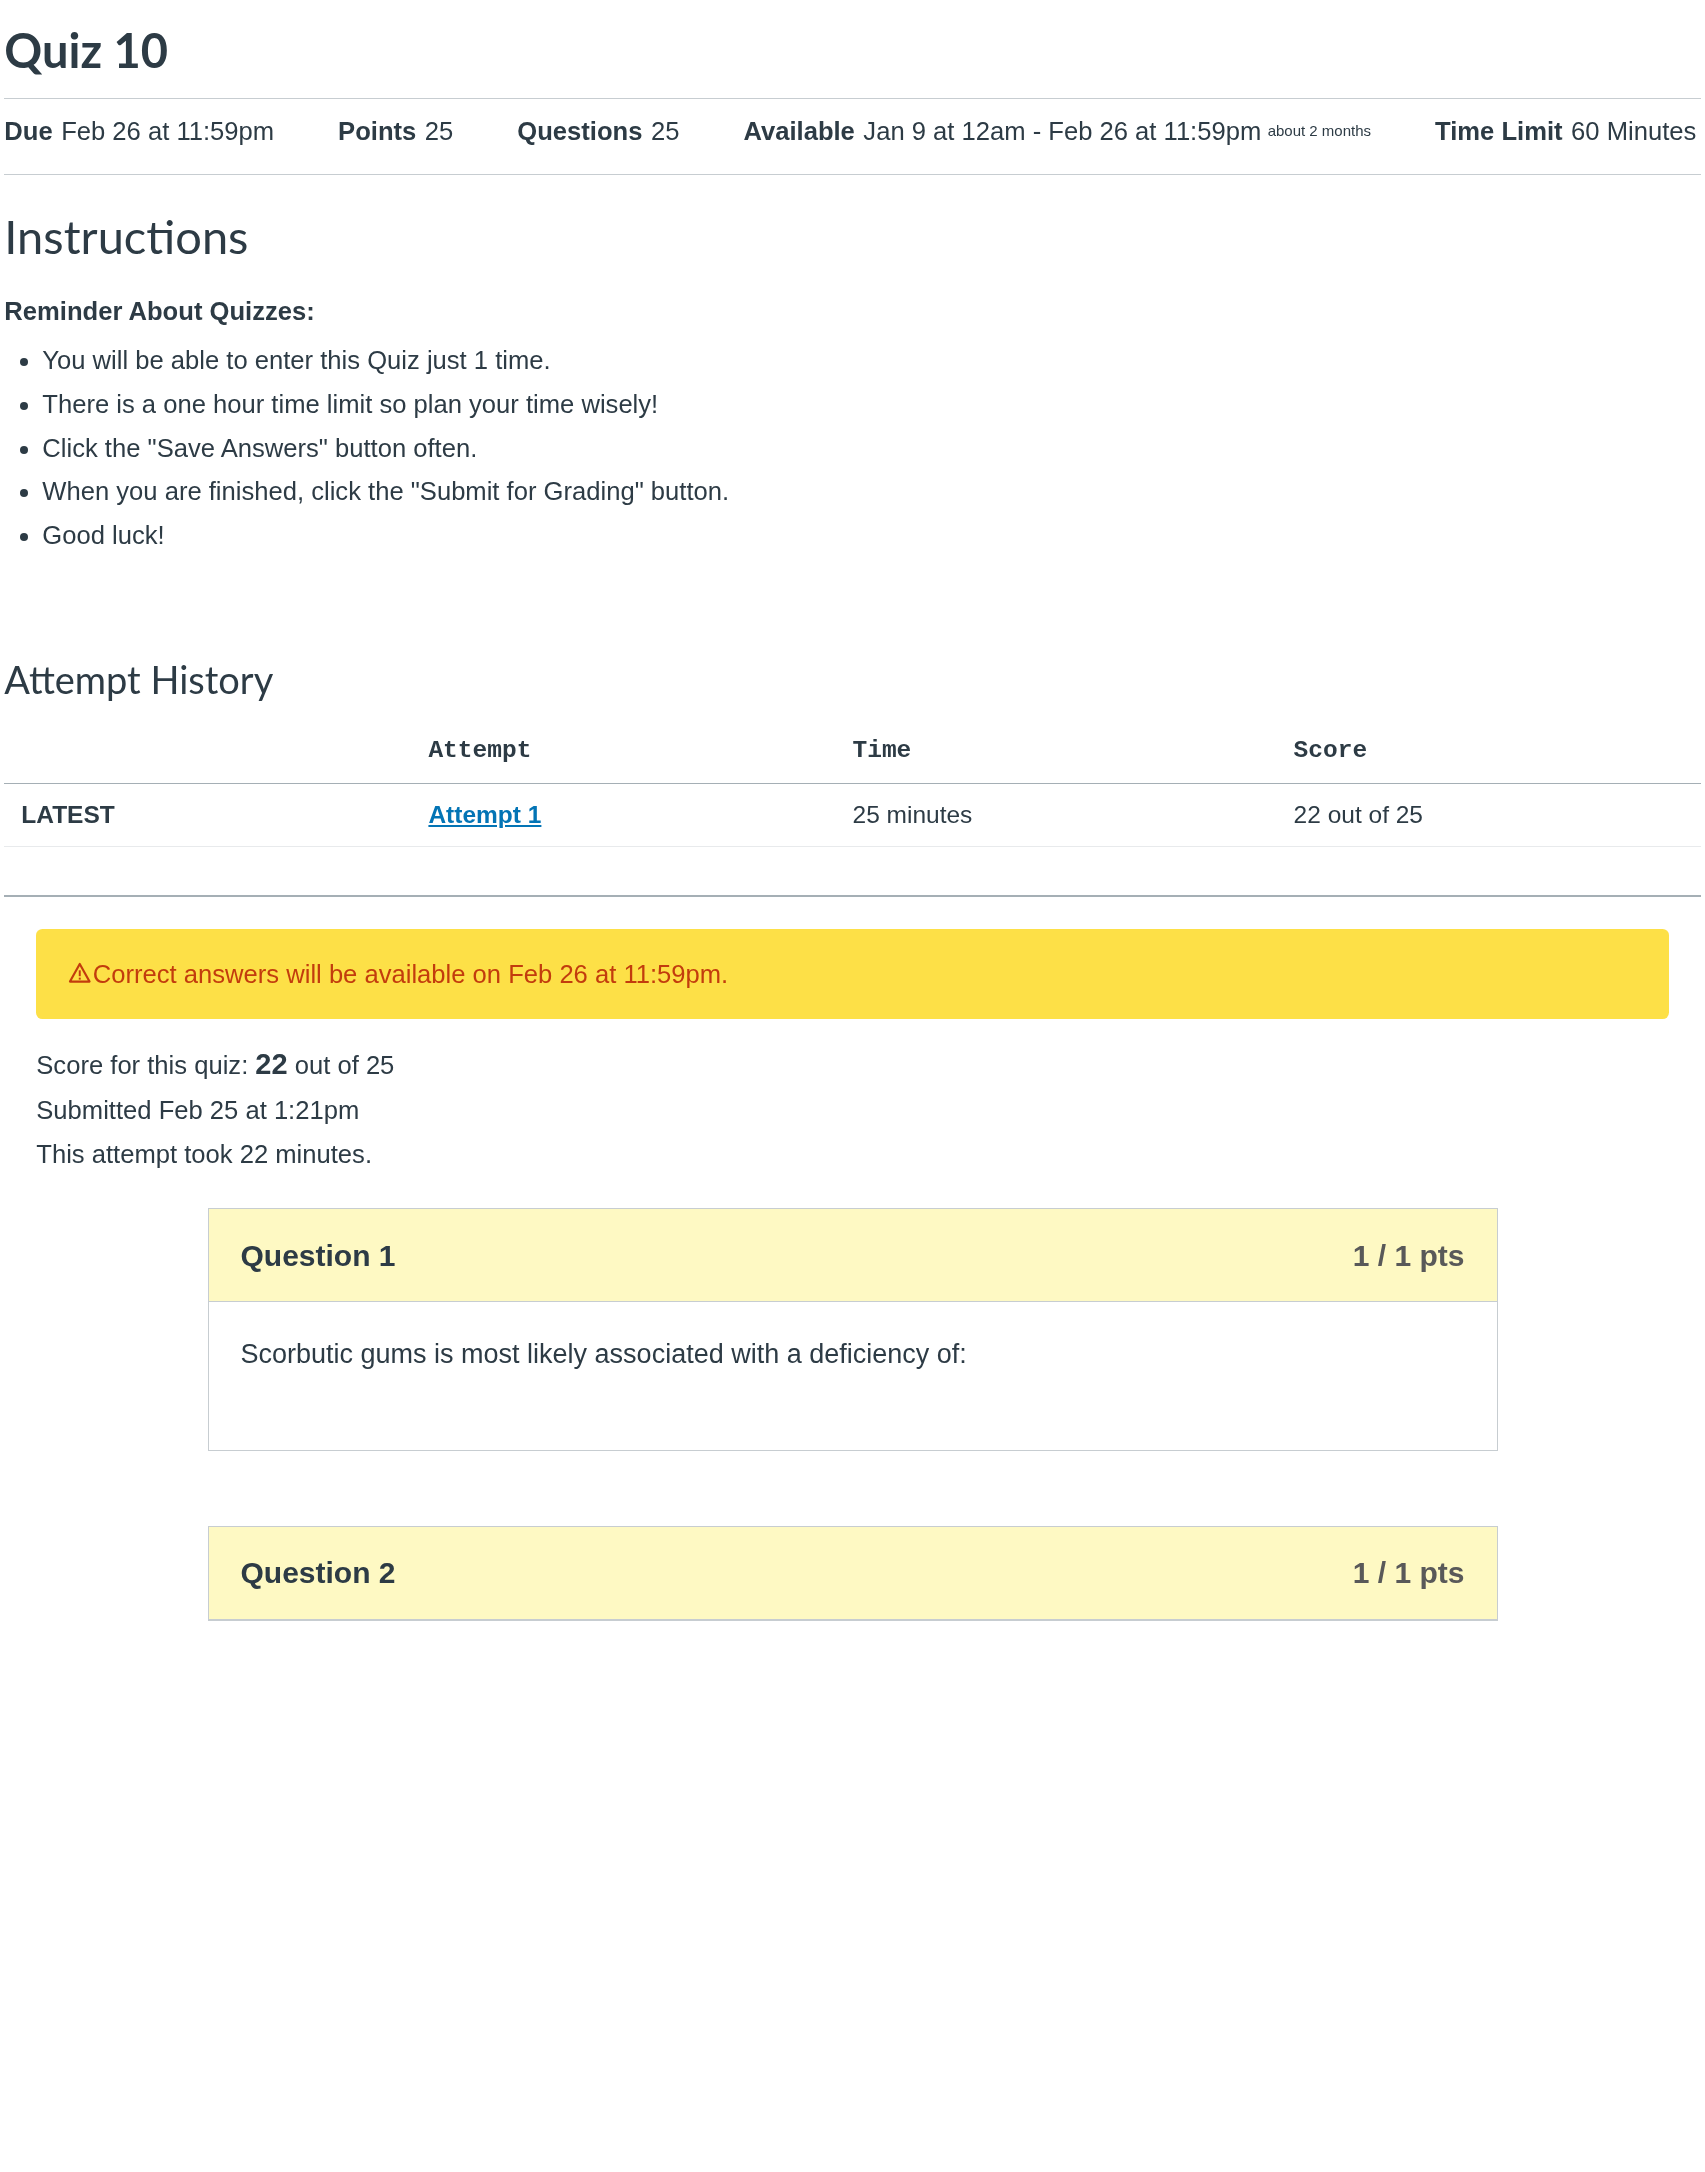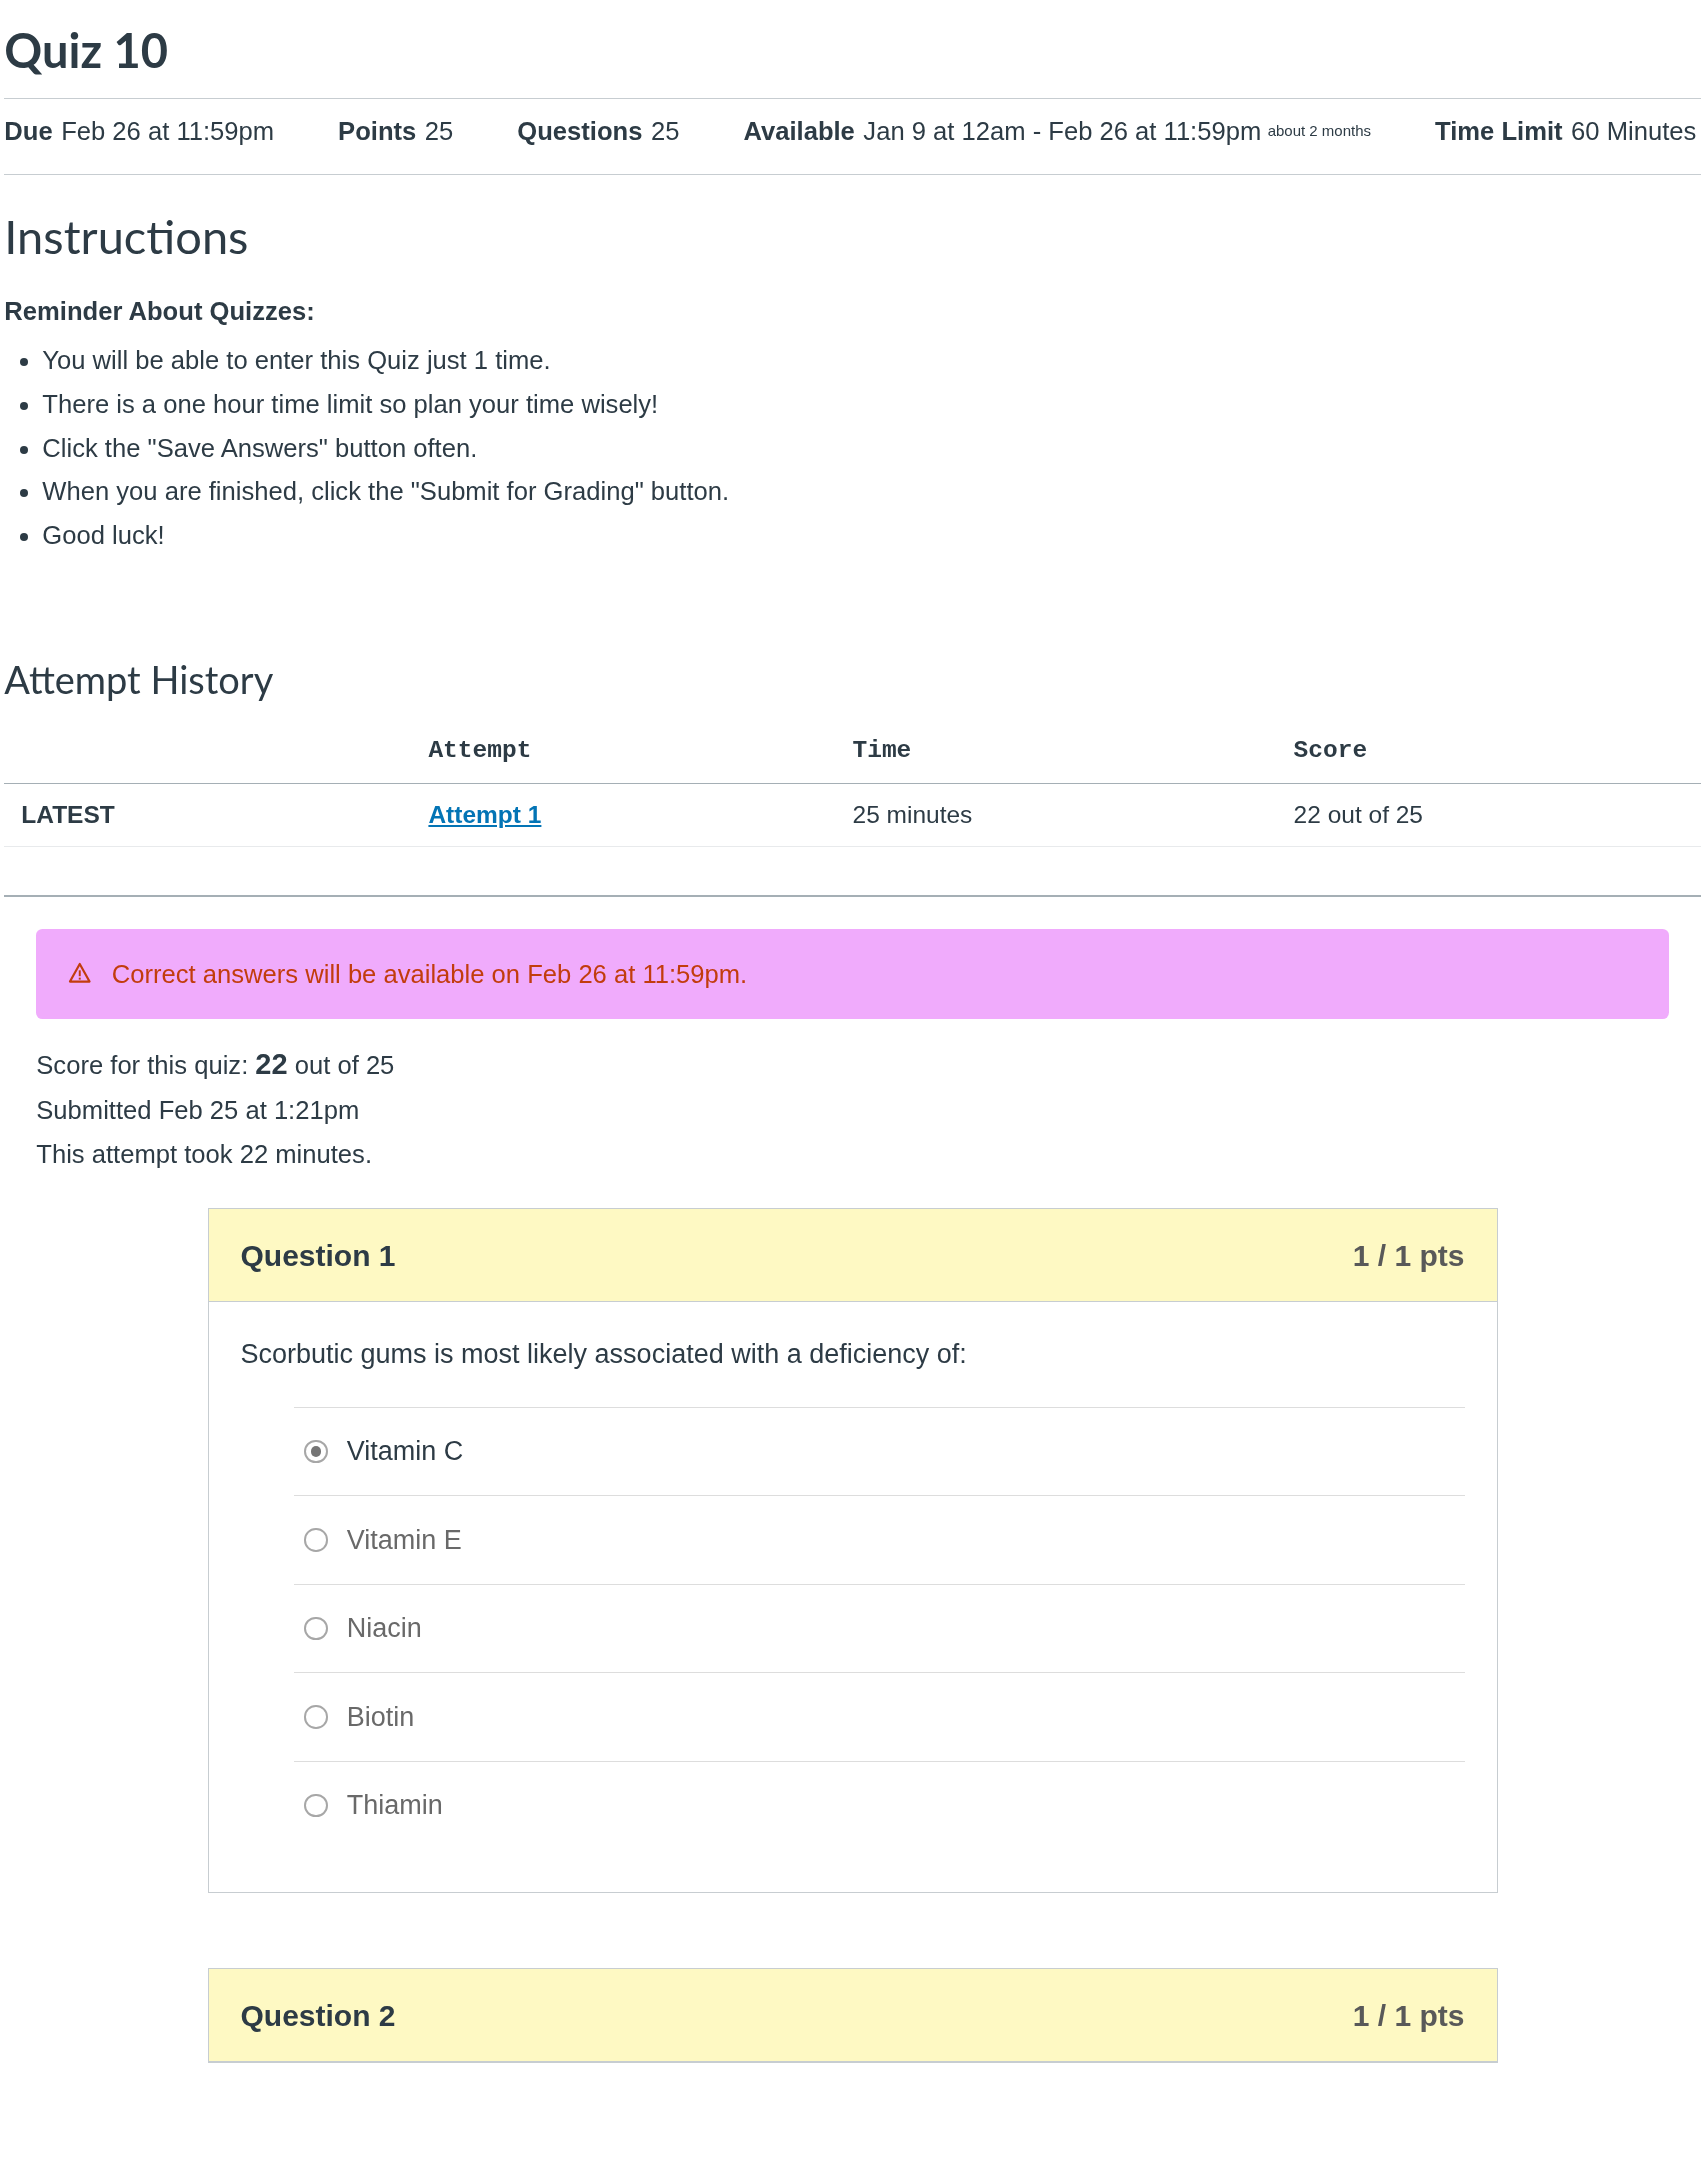--- a/index.html
+++ b/index.html
@@ -97,29 +97,29 @@
     color: #0374b5;
     text-decoration: underline;
     font-weight: 700;
   }
   hr.heavy {
     border: none;
     border-top: 2.1px solid #a5afb5;
     margin: 48px 0 32px 0;
   }
   .alert {
-    background: #f0abfc;
+    background: #fde047;
     border-radius: 6.4px;
     padding: 25.6px 32px;
     color: #c23c0d;
     font-size: 25.6px;
     margin: 0 32px 21.3px 32px;
     display: flex;
     align-items: center;
-    gap: 20px;
+    gap: 1px;
   }
   .alert svg { flex: 0 0 auto; }
   .score-block {
     margin: 0 32px 32px 32px;
     font-size: 25.6px;
     line-height: 1.7;
   }
   .score-block .big { font-size: 29px; font-weight: 700; }
   .question-card {
     margin: 0 auto 75px auto;
@@ -263,42 +263,20 @@
   <div>This attempt took 22 minutes.</div>
 </div>
 
 <div class="question-card">
   <div class="question-header">
     <span class="qtitle">Question 1</span>
     <span class="qpts">1 / 1 pts</span>
   </div>
   <div class="question-body">
     <div class="qtext">Scorbutic gums is most likely associated with a deficiency of:</div>
-    <div class="answers">
-      <div class="answer selected">
-        <span class="radio selected"></span>
-        <span>Vitamin C</span>
-      </div>
-      <div class="answer">
-        <span class="radio"></span>
-        <span>Vitamin E</span>
-      </div>
-      <div class="answer">
-        <span class="radio"></span>
-        <span>Niacin</span>
-      </div>
-      <div class="answer">
-        <span class="radio"></span>
-        <span>Biotin</span>
-      </div>
-      <div class="answer">
-        <span class="radio"></span>
-        <span>Thiamin</span>
-      </div>
-    </div>
   </div>
 </div>
 
 <div class="question-card bottom">
   <div class="question-header">
     <span class="qtitle">Question 2</span>
     <span class="qpts">1 / 1 pts</span>
   </div>
 
 </div>

